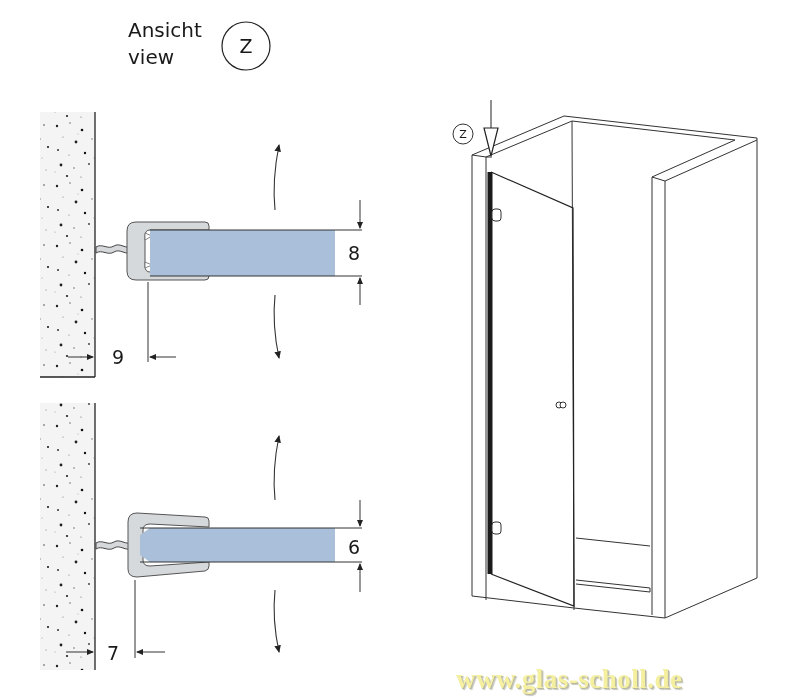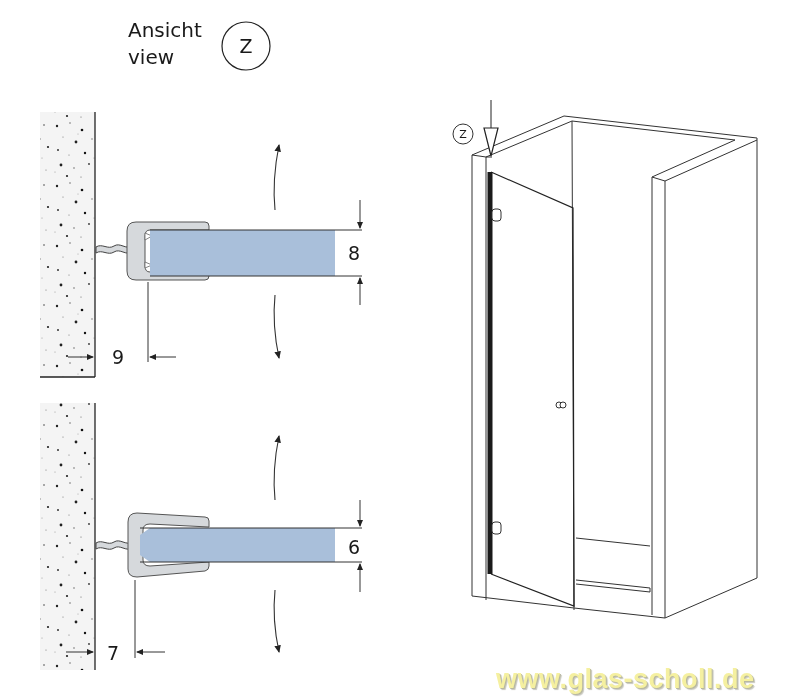--- a/index.html
+++ b/index.html
@@ -4,22 +4,22 @@
   <style>
     html, body { margin: 0; padding: 0; background: #ffffff; }
     body { width: 793px; height: 700px; position: relative; overflow: hidden; font-family: "DejaVu Sans", sans-serif; }
     svg { position: absolute; left: 0; top: 0; }
     .lbl { font-family: "DejaVu Sans", sans-serif; fill: #1a1a1a; }
     .title { font-size: 20px; }
     .dim { font-size: 19px; }
     .zlabel { font-size: 19px; }
     .zsmall { font-size: 11px; }
     .watermark {
-      position: absolute; left: 496px; top: 664px;
-      font-family: Liberation Sans, sans-serif; font-weight: bold; font-size: 27px;
+      position: absolute; left: 456px; top: 664px;
+      font-family: Liberation Serif, serif; font-weight: bold; font-size: 27px;
       color: #f5f0a0; letter-spacing: 0.5px;
       text-shadow: 1px 1px 0 #b8b8a0, 2px 2px 1px #c8c8c0;
     }
   </style>
 </head>
 <body>
 
 <svg width="793" height="700" viewBox="0 0 793 700" xmlns="http://www.w3.org/2000/svg">
   <defs>
     <pattern id="speckle" x="0" y="0" width="52" height="60" patternUnits="userSpaceOnUse">

